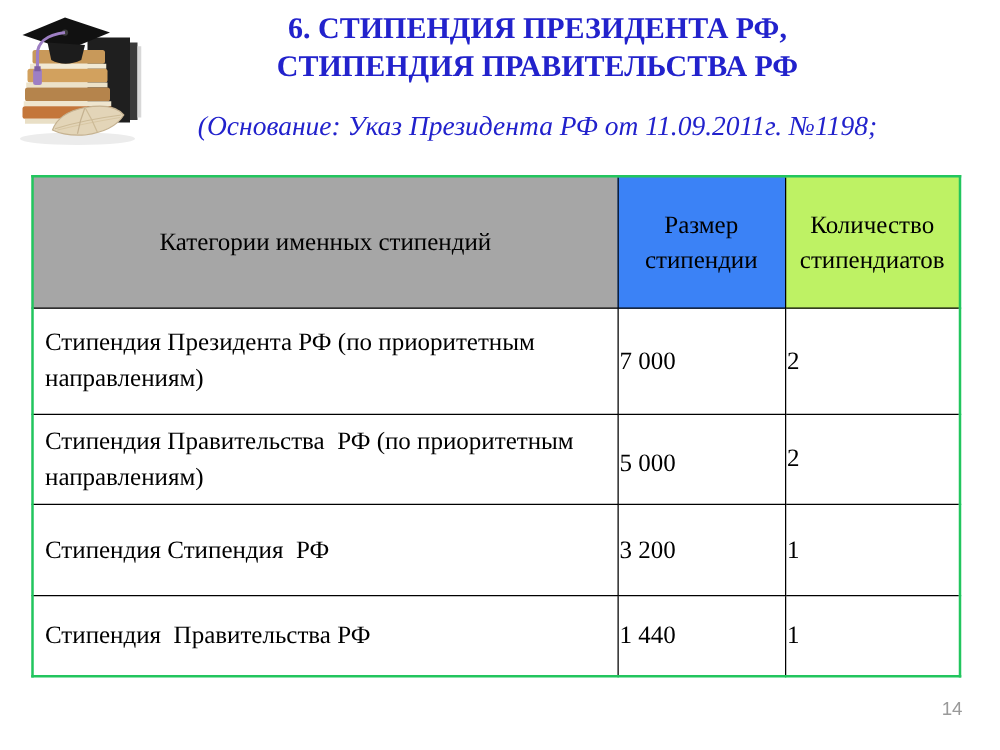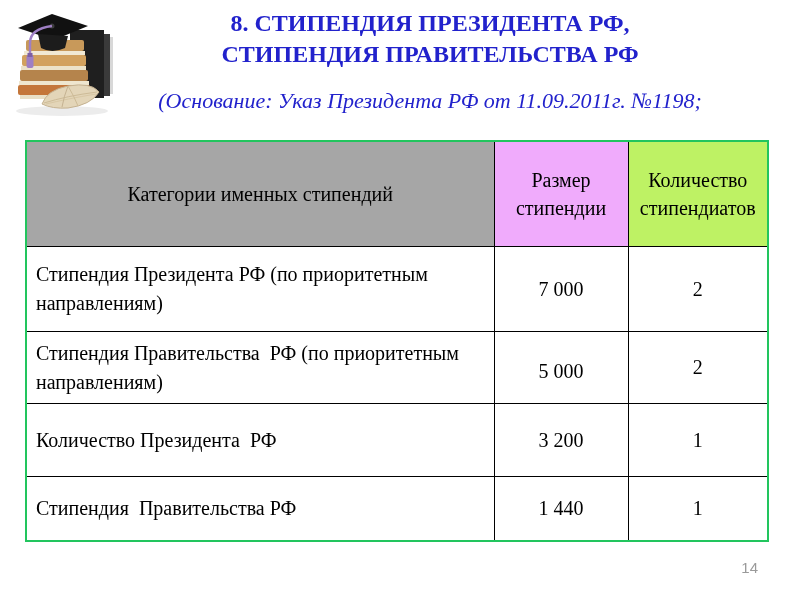--- a/index.html
+++ b/index.html
@@ -46,28 +46,28 @@
     text-align:center;
     line-height:28px;
     padding:0 6px;
   }
   td.cat{
     text-align:left;
     padding:4px 30px 4px 9px;
     line-height:29px;
     white-space:pre-wrap;
   }
-  td.num{text-align:center;font-family:Liberation Serif, serif;}
+  td.num{font-family:Liberation Serif, serif;}
   tr.r1{height:85px;}
   tr.r2{height:72px;}
   tr.r3{height:73px;}
   tr.r4{height:64px;}
   td.va-top{vertical-align:top;padding-top:9px;}
   .page-number{
-    position:absolute;top:559px;right:42px;
+    position:absolute;top:559px;right:30px;
     font-family:"Liberation Sans", sans-serif;
     font-size:15px;color:#9a9a9a;
   }
 </style>
 </head>
 <body>
 
 <div class="slide">
 
   <div class="deco">
@@ -98,51 +98,51 @@
 
       <path d="M36,100 Q41,86 62,82 Q85,78 93,88 Q85,101 62,104 Q46,105 36,100 Z" fill="#e3d5b8" stroke="#c5b291" stroke-width="1"></path>
       <path d="M38,99 Q60,92 91,88" stroke="#cdbb97" stroke-width="1" fill="none"></path>
       <path d="M40,100 Q60,95 90,90" stroke="#d8c7a4" stroke-width="1" fill="none"></path>
       <path d="M62,82 Q58,92 56,103" stroke="#c5b291" stroke-width="1" fill="none"></path>
       <path d="M62,82 Q68,92 72,102" stroke="#cdbb97" stroke-width="1" fill="none"></path>
     </svg>
   </div>
 
   <div class="title-block">
-    <div class="title-line">8. СТИПЕНДИЯ ПРЕЗИДЕНТА РФ,</div>
+    <div class="title-line">6. СТИПЕНДИЯ ПРЕЗИДЕНТА РФ,</div>
     <div class="title-line">СТИПЕНДИЯ ПРАВИТЕЛЬСТВА РФ</div>
     <div class="subtitle-line first">(Основание: Указ Президента РФ от 11.09.2011г. №1198;</div>
   </div>
 
   <table class="sch">
     <colgroup>
         <col class="c1">
         <col class="c2">
         <col class="c3">
       </colgroup>
     <thead>
       <tr>
         <th style="background:#A6A6A6">Категории именных стипендий</th>
-        <th style="background:#f0abfc">Размер стипендии</th>
+        <th style="background:#3b82f6">Размер стипендии</th>
         <th style="background:#bef264">Количество стипендиатов</th>
       </tr>
     </thead>
     <tbody>
       <tr class="r1">
         <td class="cat">Стипендия Президента РФ (по приоритетным направлениям)</td>
         <td class="num">7 000</td>
         <td class="num">2</td>
       </tr>
       <tr class="r2">
         <td class="cat">Стипендия Правительства  РФ (по приоритетным направлениям)</td>
         <td class="num va-top">5 000</td>
         <td class="num">2</td>
       </tr>
       <tr class="r3">
-        <td class="cat">Количество Президента  РФ</td>
+        <td class="cat">Стипендия Стипендия  РФ</td>
         <td class="num">3 200</td>
         <td class="num">1</td>
       </tr>
       <tr class="r4">
         <td class="cat">Стипендия  Правительства РФ</td>
         <td class="num">1 440</td>
         <td class="num">1</td>
       </tr>
     </tbody>
   </table>

